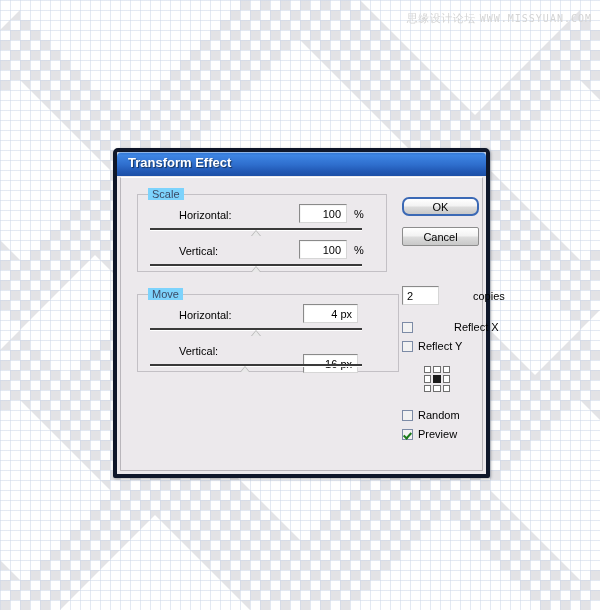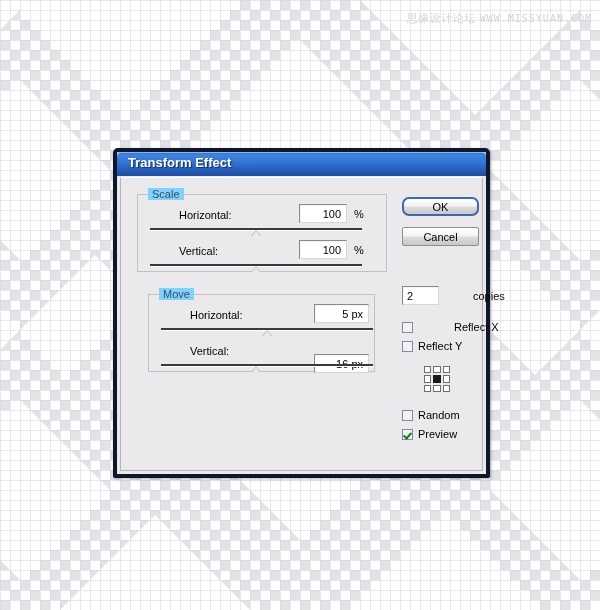--- a/index.html
+++ b/index.html
@@ -265,25 +265,25 @@
       <div class="field right" style="left:161px;top:45px;width:48px;height:19px;">100</div>
       <div class="unit" style="left:216px;top:49px;">%</div>
       <div class="slider" style="left:12px;top:69px;width:212px;">
         <div class="track"></div>
         <div class="thumb" style="left:101px;">
             <i></i>
           </div>
       </div>
     </div>
 
-    <div class="groupbox" style="left:16px;top:116px;width:227px;height:78px;margin-left:11px;">
+    <div class="groupbox" style="left:16px;top:116px;width:262px;height:78px;">
       <div class="group-title">Move</div>
 
       <div class="row-label" style="left:14px;top:14px;">Horizontal:</div>
-      <div class="field right" style="left:165px;top:9px;width:55px;height:19px;">5 px</div>
+      <div class="field right" style="left:165px;top:9px;width:55px;height:19px;">4 px</div>
       <div class="slider" style="left:12px;top:33px;width:212px;">
         <div class="track"></div>
         <div class="thumb" style="left:101px;">
             <i></i>
           </div>
       </div>
 
       <div class="row-label" style="left:14px;top:50px;">Vertical:</div>
       <div class="field right" style="left:165px;top:59px;width:55px;height:19px;">-16 px</div>
       <div class="slider" style="left:12px;top:69px;width:212px;">

